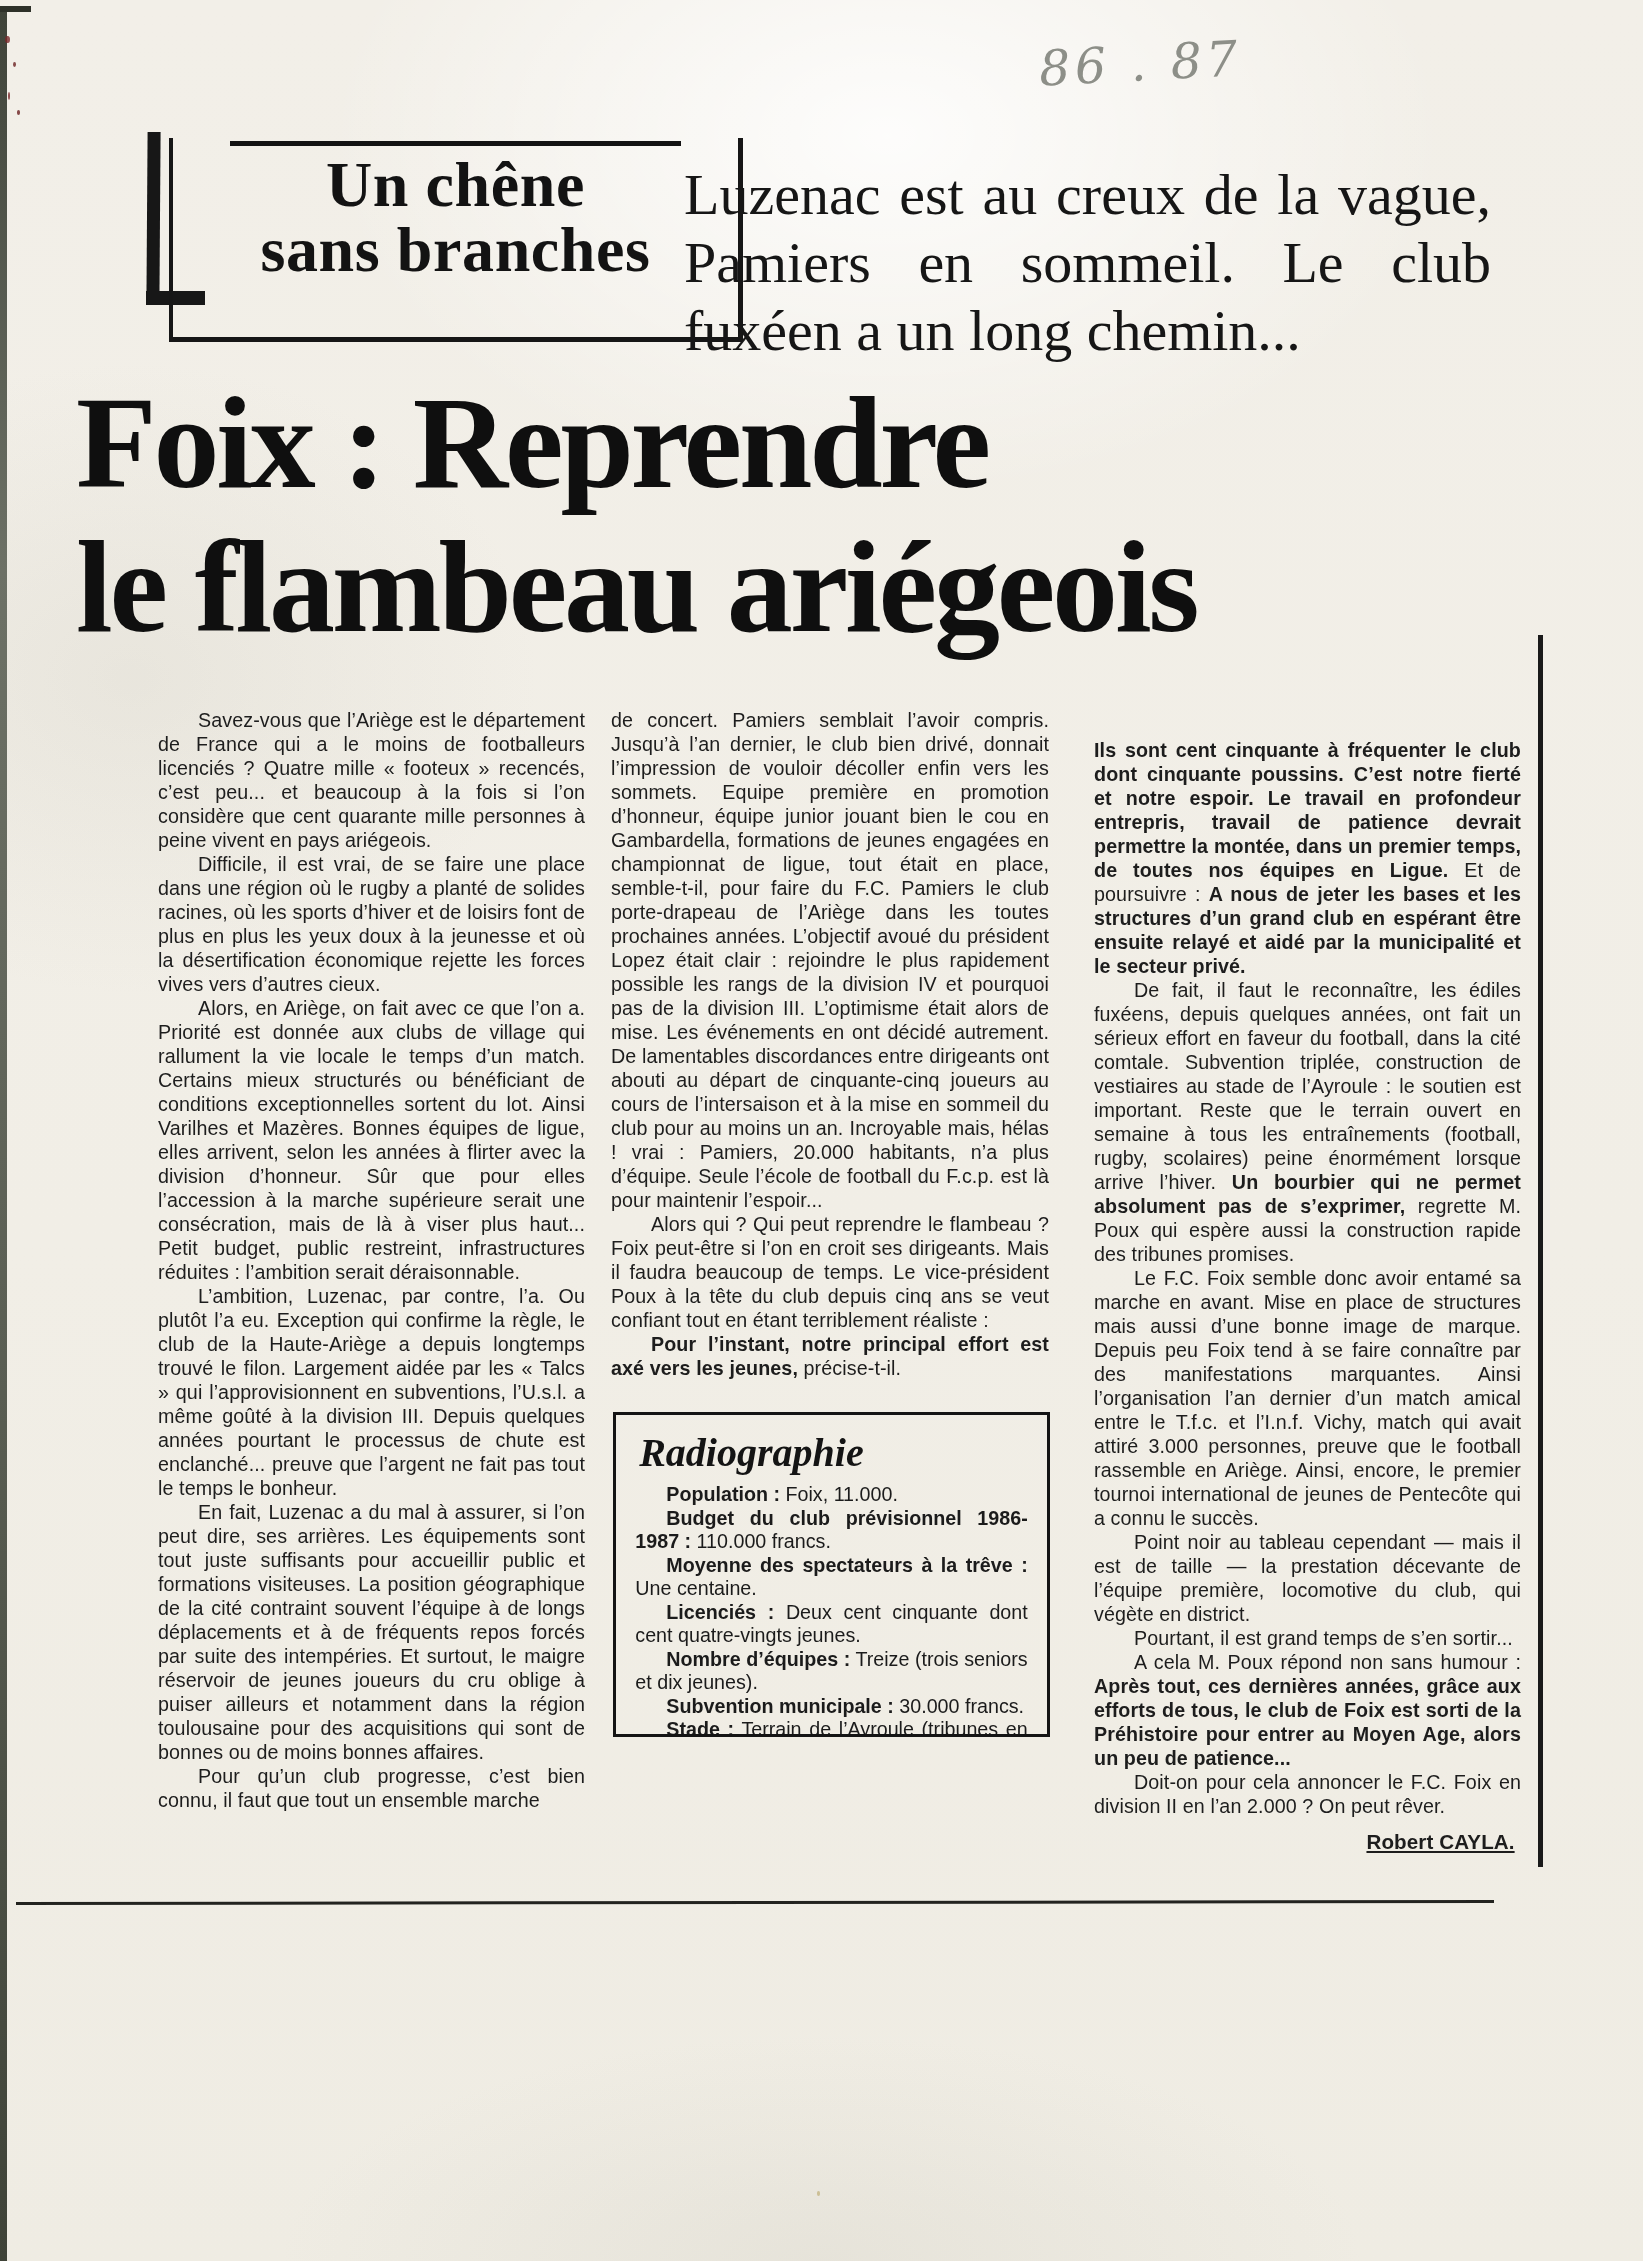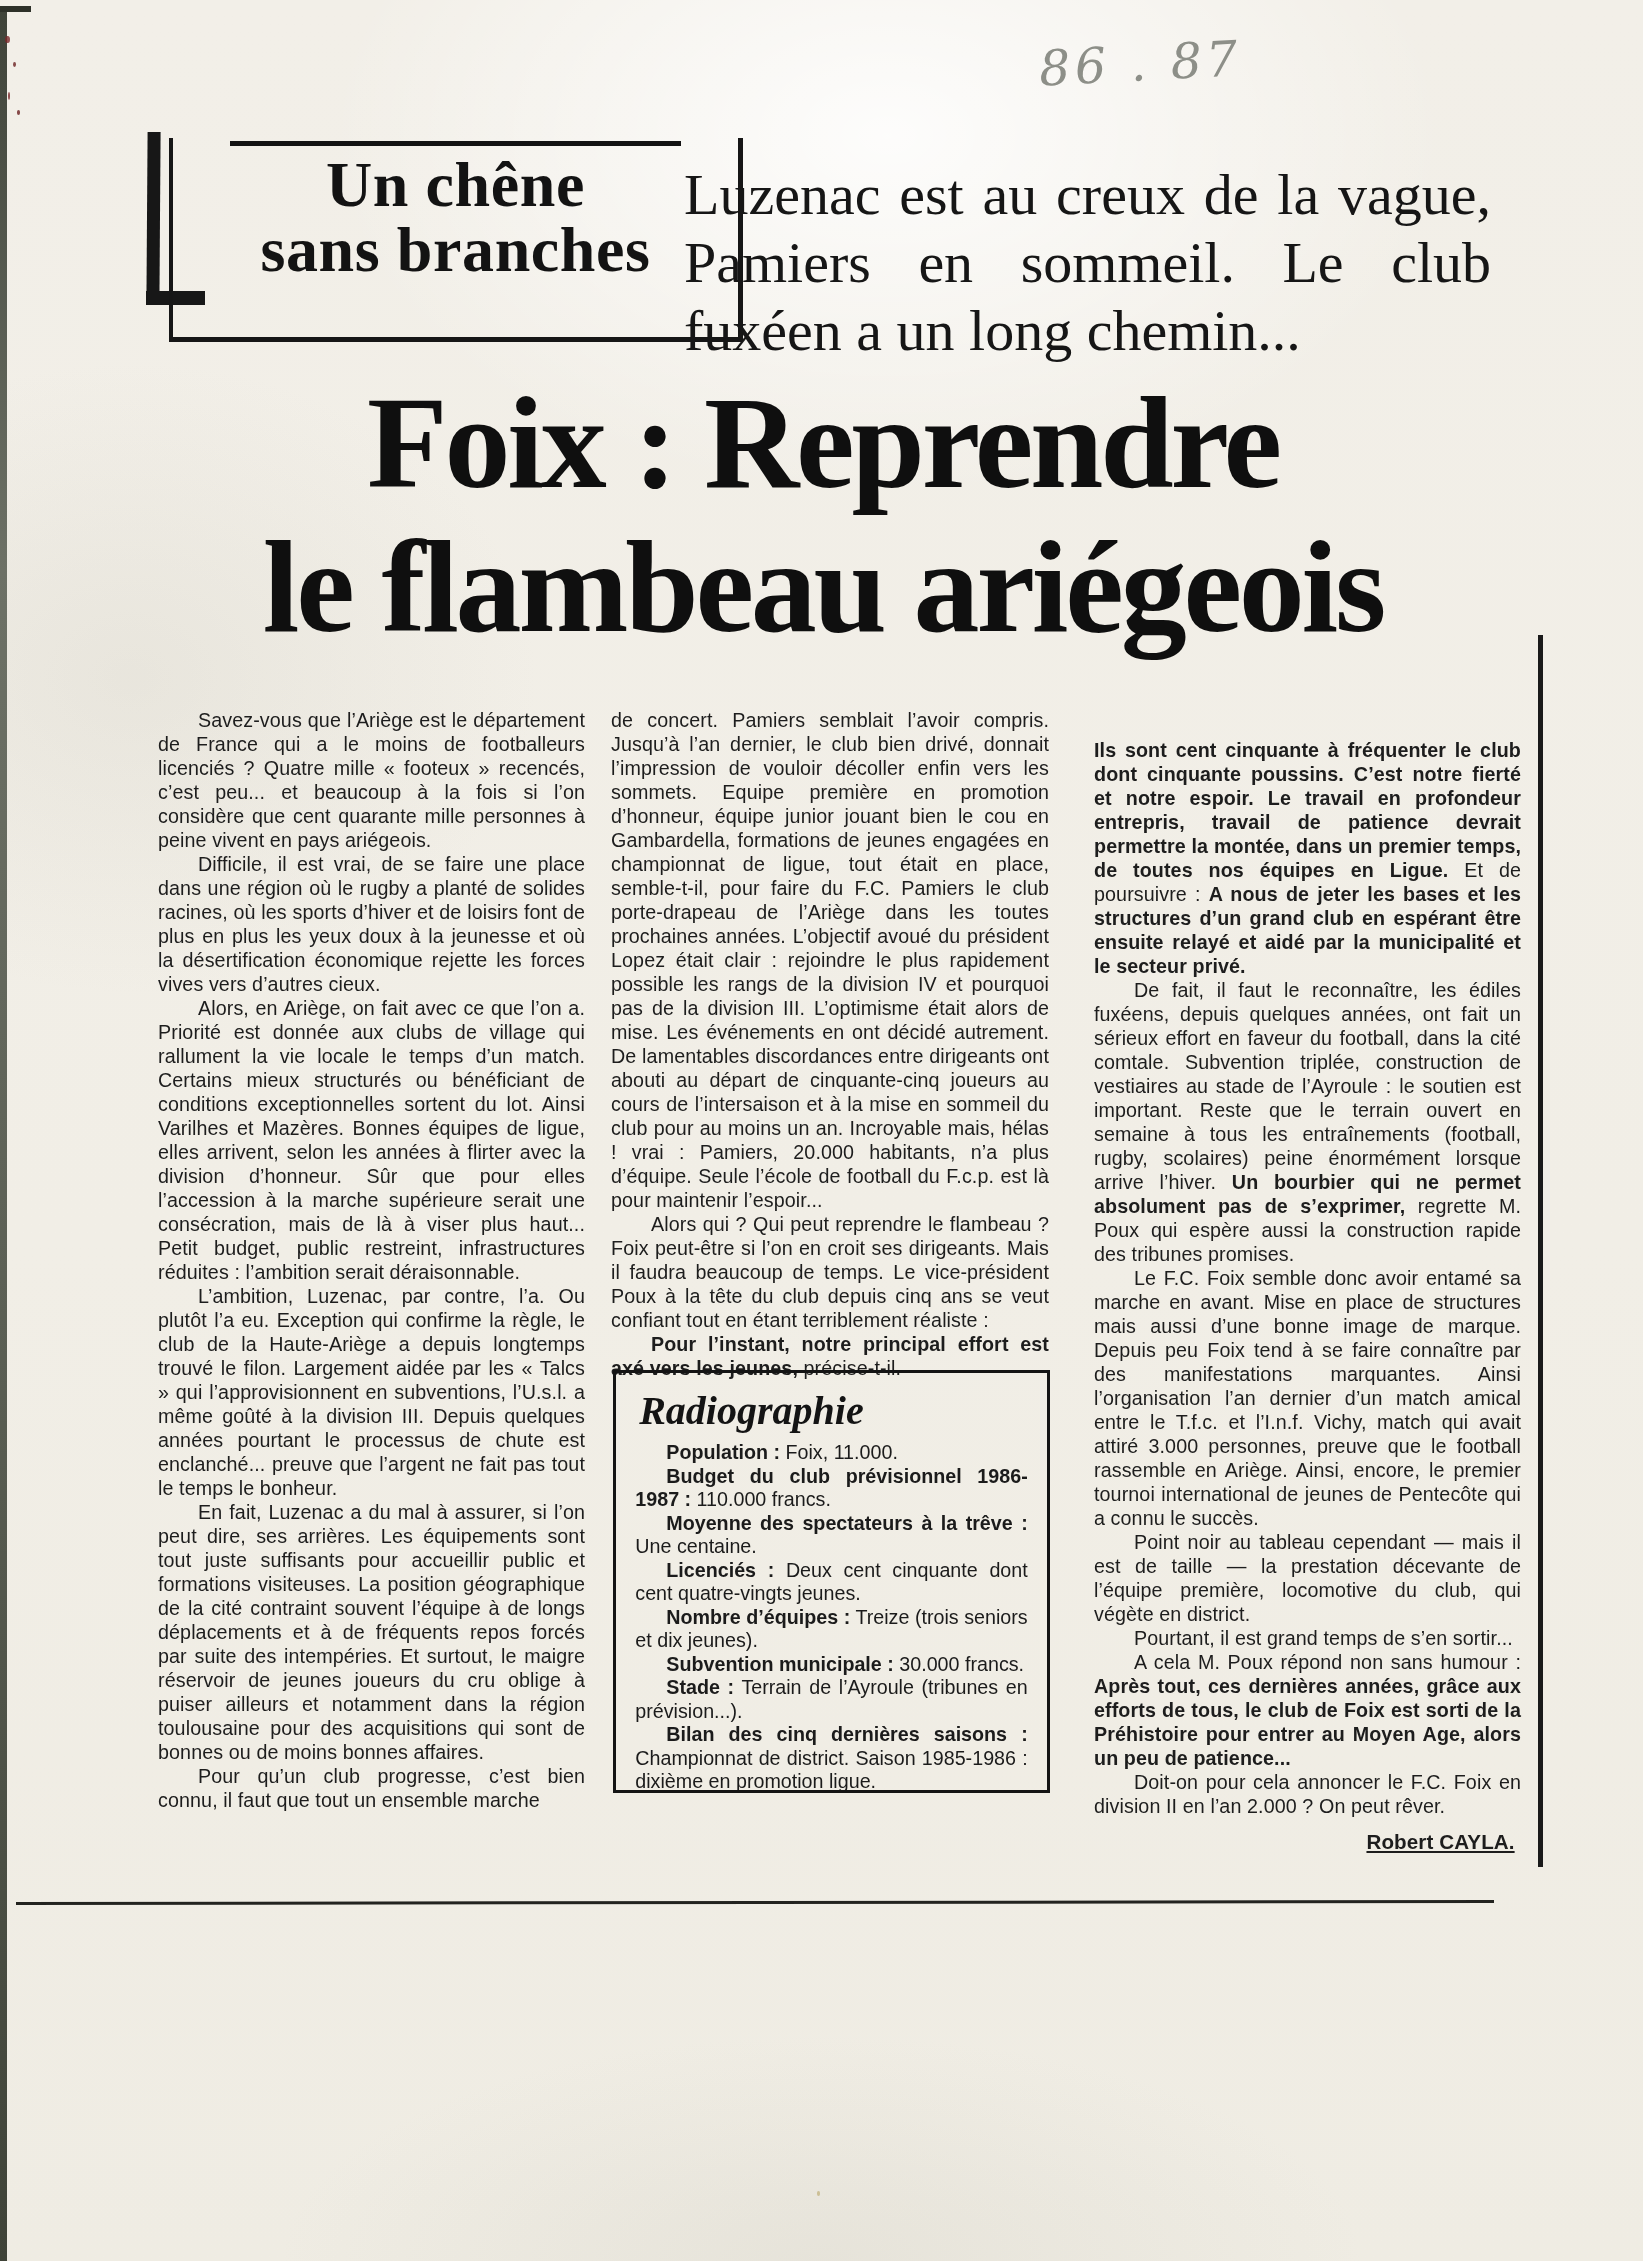--- a/index.html
+++ b/index.html
@@ -33,35 +33,35 @@
   .box-title{font-family:"Liberation Serif", serif;font-weight:700;font-size:64px;line-height:65px;color:#131313;letter-spacing:0.6px;}
 
   .handwriting{position:absolute;left:1039px;top:34px;width:258px;
     font-family:"DejaVu Serif", serif;font-style:italic;font-size:49px;letter-spacing:4.5px;
     color:#8d8f88;transform:rotate(-3deg);}
 
   .standfirst{position:absolute;left:684px;top:161px;width:807px;
     font-family:"Liberation Serif", serif;font-size:58px;line-height:68px;
     text-align:justify;text-align-last:left;color:#161616;}
 
-  .headline{position:absolute;left:82px;top:371px;width:1482px;text-align:center;
+  .headline{position:absolute;left:76px;top:371px;width:1482px;text-align:left;
     font-family:"Liberation Serif", serif;font-weight:700;font-size:132px;line-height:144px;
     letter-spacing:-3.2px;color:#0f0f0f;}
 
   
   .col{position:absolute;top:708px;font-size:19.7px;line-height:24px;text-align:justify;color:#1d1d1d;letter-spacing:0.1px;}
   .col1{left:158px;width:427px;}
   .col2{left:611px;width:438px;}
   .col3{left:1094px;width:427px;padding-top:30px;}
   .para{margin:0;text-indent:40px;}
   .para.noindent{text-indent:0;}
   .b{font-weight:700;}
 
   
-  .rad-box{position:absolute;left:613px;top:1370px;width:437px;height:423px;
+  .rad-box{position:absolute;left:613px;top:1412px;width:437px;height:325px;
     border:3.9px solid #141414;box-sizing:border-box;padding:14px 19.3px 0 19.3px;overflow:hidden;}
   .rad-title{font-family:"Liberation Serif", serif;font-style:italic;font-weight:700;
     font-size:40px;line-height:48px;color:#141414;margin:0 0 6.4px 3.9px;}
   .rad-item{margin:0;font-size:19.7px;line-height:23.5px;text-align:justify;text-indent:31px;}
   .rad-label{font-weight:700;}
 
   .byline{margin-top:11.6px;text-align:right;font-weight:700;font-size:20.6px;padding-right:6.4px;text-decoration:underline;}
 
   .rule-bottom{position:absolute;left:16px;top:1901px;width:1478px;height:3.2px;background:#23231f;transform:rotate(-.08deg);}
   .rule-right{position:absolute;left:1538px;top:635px;width:5.2px;height:1232px;background:#1a1a1a;}

